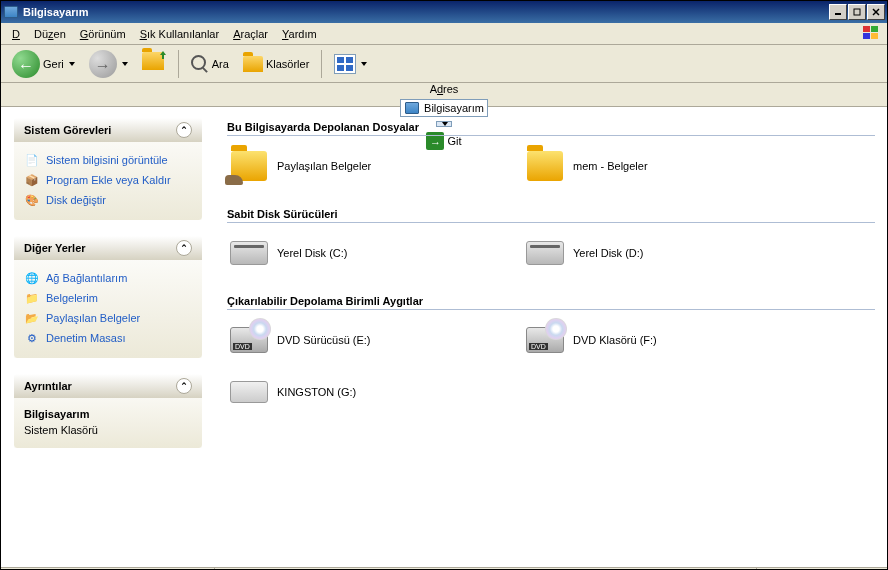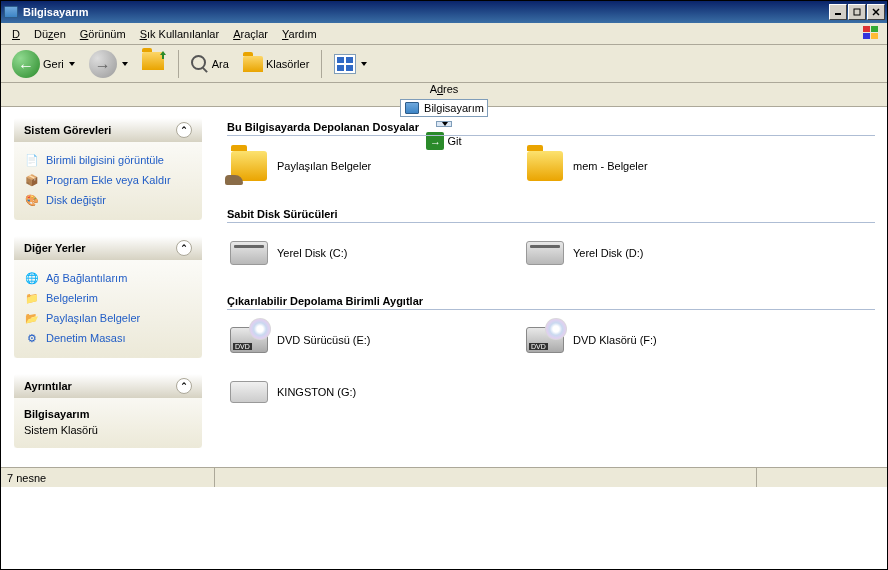--- a/index.html
+++ b/index.html
@@ -194,21 +194,21 @@
   background: #2a8a2a;
   border-radius: 2px;
   display: flex;
   align-items: center;
   justify-content: center;
   color: #fff;
   font-weight: bold;
 }
 .main-area {
   display: flex;
-  height: 360px;
+  height: 460px;
   background: #fff;
 }
 .sidebar {
   width: 214px;
   background: #fff;
   padding: 10px 12px;
   overflow-y: auto;
 }
 .side-panel {
   background: linear-gradient(to bottom, #fff, #ece9d8);
@@ -490,21 +490,21 @@
   <div class="sidebar">
 
     <div class="side-panel">
       <div class="panel-head">
         <span>Sistem Görevleri</span>
         <span class="panel-collapse">⌃</span>
       </div>
       <div class="panel-body">
         <div class="panel-link">
           <span class="link-icon">📄</span>
-          <span>Birimli bilgisini görüntüle</span>
+          <span>Sistem bilgisini görüntüle</span>
         </div>
         <div class="panel-link">
           <span class="link-icon">📦</span>
           <span>Program Ekle veya Kaldır</span>
         </div>
         <div class="panel-link">
           <span class="link-icon">🎨</span>
           <span>Disk değiştir</span>
         </div>
       </div>

